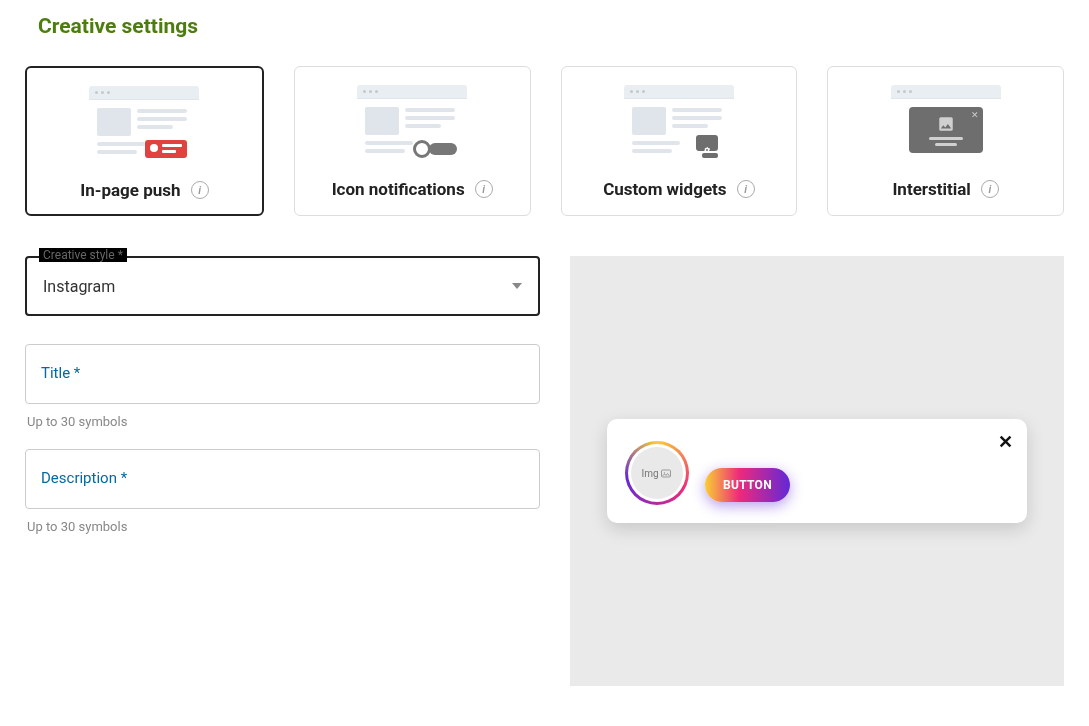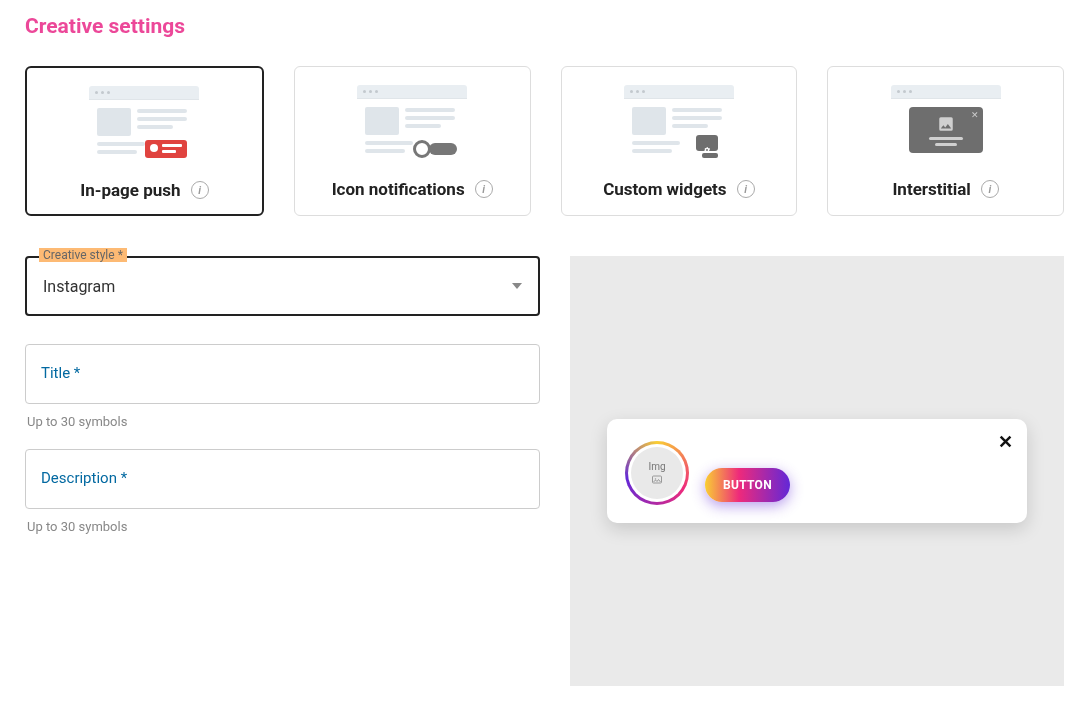--- a/index.html
+++ b/index.html
@@ -8,22 +8,22 @@
     padding: 0;
     font-family: -apple-system, BlinkMacSystemFont, "Segoe UI", Roboto, Arial, sans-serif;
     background: #fff;
     color: #333;
     width: 1089px;
   }
   .container { padding: 14px 25px 0 25px; }
   .page-title {
     font-size: 21px;
     font-weight: 700;
-    color: #ec4899;
-    margin: 0 0 28px 0;
+    color: #4d7c0f;
+    margin: 0 0 28px 13px;
   }
   .card-row {
     display: flex;
     gap: 30px;
   }
   .format-card {
     flex: 1;
     border: 1px solid #ddd;
     border-radius: 6px;
     padding: 18px 10px 14px 10px;
@@ -125,21 +125,21 @@
     position:absolute;
     left:16px; top:20px;
     font-size:15px;
     color:#0369a1;
     pointer-events:none;
     transition: none;
   }
   .field.compact .float-label {
     top:-8px; left:14px;
     font-size:12px;
-    background:#fdba74;
+    background:#000000;
     padding:0 4px;
     color:#666;
   }
   .field.focused input, .field.focused .select-display {
     border:2px solid #222;
   }
   .helper {
     font-size:13px;
     color:#888;
     margin:6px 2px 20px 2px;
@@ -173,21 +173,21 @@
     flex:0 0 auto;
   }
   .ig-ring-inner{
     width:100%;height:100%;border-radius:50%;
     background:#fff;
     display:flex;align-items:center;justify-content:center;
   }
   .ig-ring-inner .imgph{
     width:52px;height:52px;border-radius:50%;
     background:#e9e9e9;
-    display:flex;flex-direction:column;align-items:center;justify-content:center;
+    display:flex;flex-direction:row;align-items:center;justify-content:center;
     font-size:10px;color:#777;
   }
   .ig-ring-inner .imgph svg{margin-top:2px;}
   .preview-text{flex:1;}
   .preview-title{font-weight:700;font-size:14px;color:#111;}
   .preview-desc{font-size:14px;color:#555;margin-top:4px;}
   .preview-btn{
     padding:10px 18px;
     border-radius:999px;
     background: linear-gradient(90deg,#f9ce34 0%,#ee2a7b 40%,#6228d7 100%);

